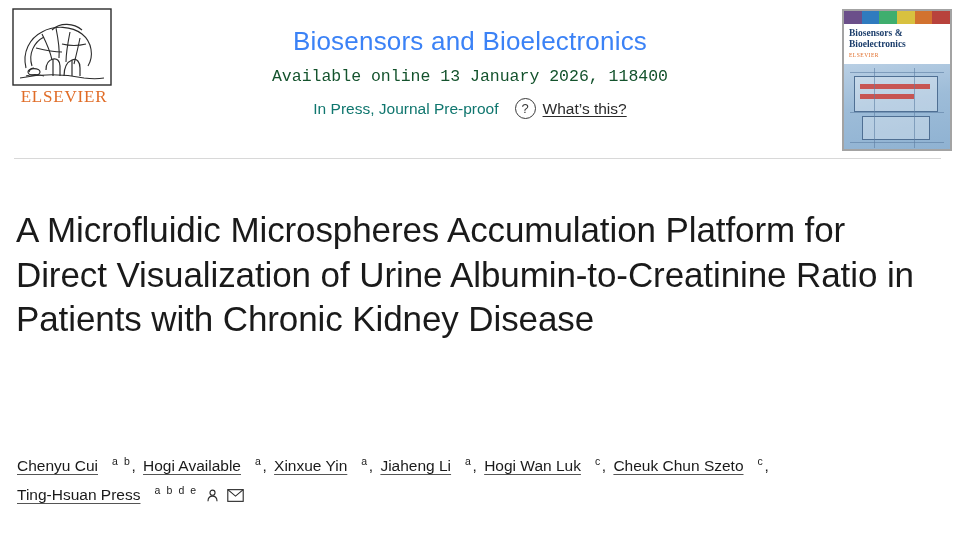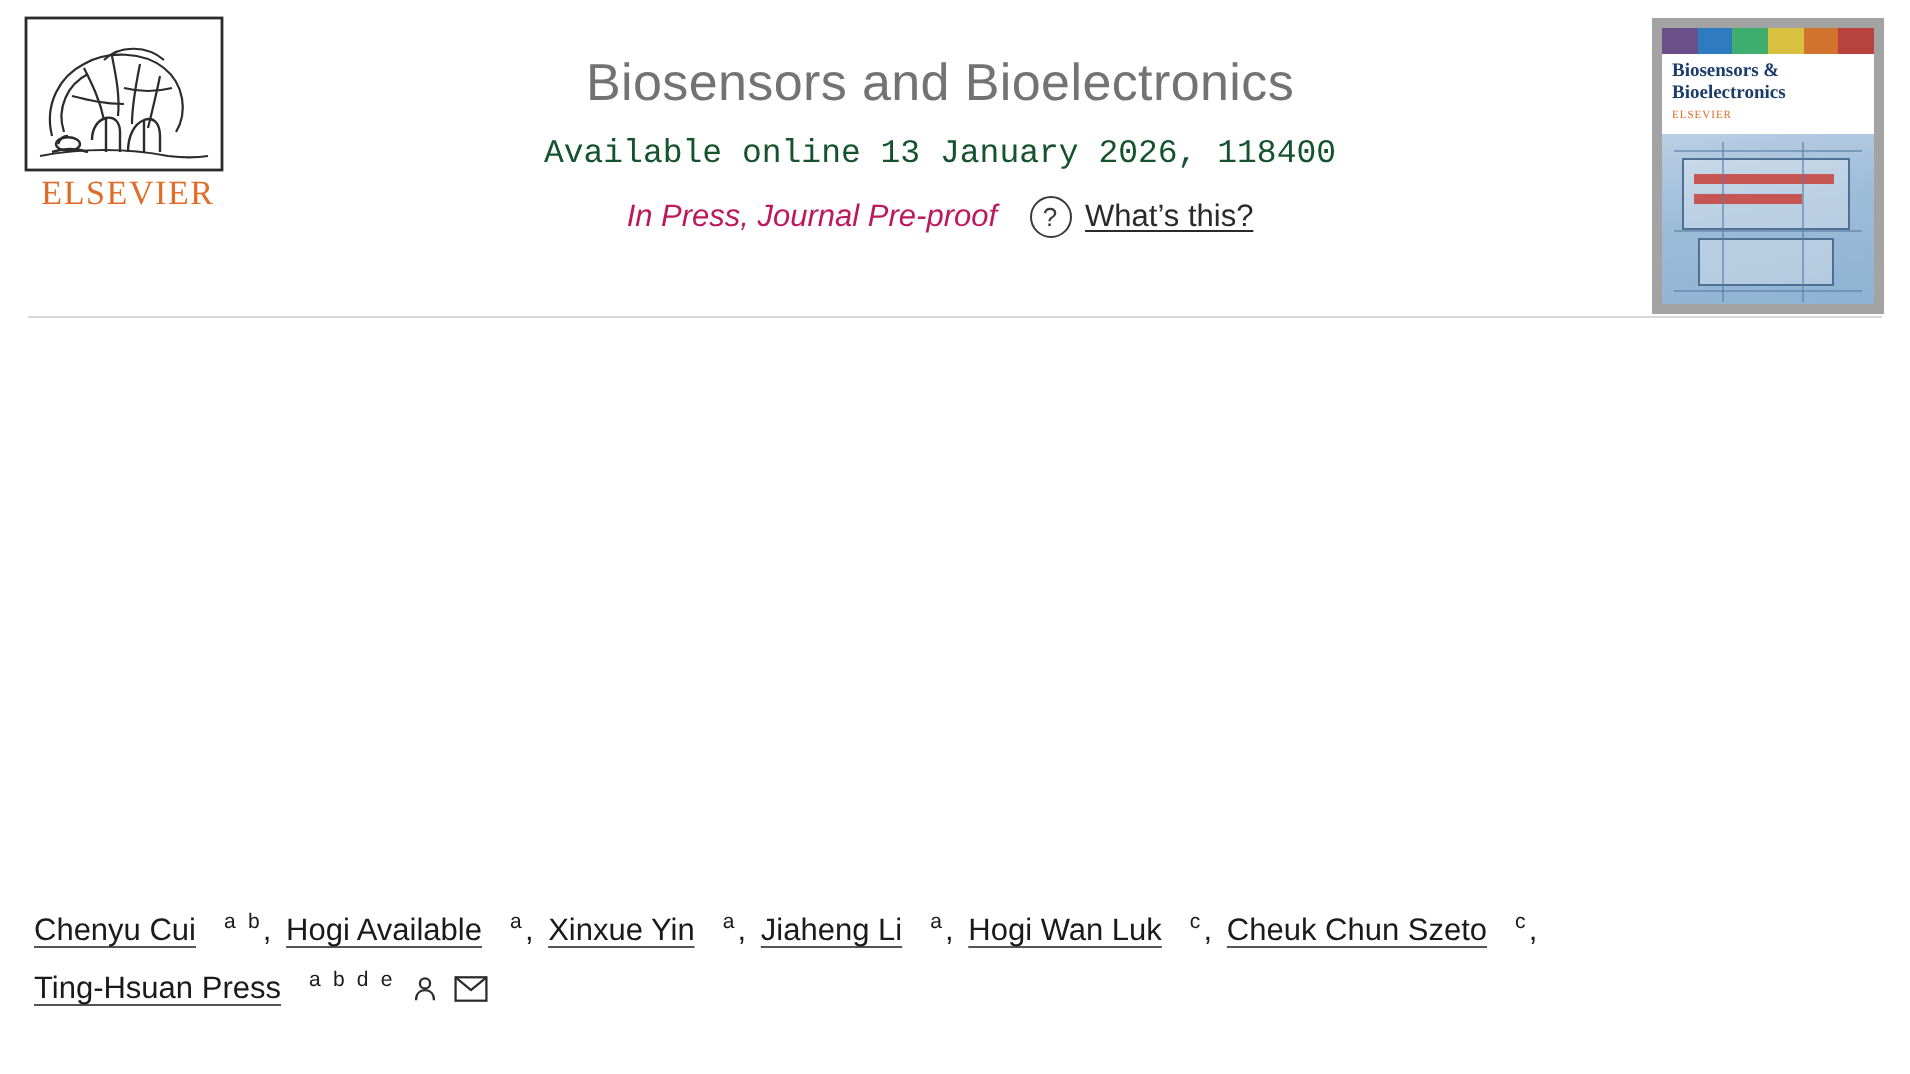--- a/index.html
+++ b/index.html
@@ -51,43 +51,42 @@
 
   .journal-block {
     position: absolute;
     left: 120px;
     top: 26px;
     width: 700px;
     text-align: center;
   }
   .journal-title {
     font-size: 26px;
-    color: #737373;
+    color: #3b82f6;
     font-weight: 400;
     letter-spacing: 0.2px;
     line-height: 1.2;
   }
   .journal-sub {
     margin-top: 10px;
     font-size: 16.5px;
     color: #14532d;
     font-weight: 400;
     font-family: Liberation Mono, monospace;
   }
   .journal-row3 {
     margin-top: 12px;
     display: flex;
     align-items: center;
     justify-content: center;
     gap: 16px;
     font-size: 15.5px;
   }
   .inpress {
-    color: #be185d;
-    font-style: italic;
+    color: #0f766e;
   }
   .whats-this {
     display: inline-flex;
     align-items: center;
     gap: 7px;
     color: #2a2a2a;
   }
   .qmark {
     display: inline-flex;
     align-items: center;
@@ -101,26 +100,26 @@
     color: #3a3a3a;
   }
   .whats-this-label {
     text-decoration: underline;
     text-underline-offset: 2px;
   }
 
   
   .cover {
     position: absolute;
-    right: 13px;
+    right: 3px;
     top: 9px;
     width: 106px;
     height: 138px;
     background: #e7eaf0;
-    border: 5px solid #a3a3a3;
+    border: 2px solid #a3a3a3;
     overflow: hidden;
   }
   .cover-topbar {
     position: absolute;
     left: 0; top: 0; right: 0;
     height: 13px;
     display: flex;
   }
   .cover-topbar span { flex: 1 1 auto; height: 100%; display: block; }
   .cover-head {
@@ -292,20 +291,21 @@
         <div class="line" style="left:6px; top:48px; width:94px; height:1px;"></div>
         <div class="line" style="left:6px; top:78px; width:94px; height:1px;"></div>
         <div class="line" style="left:30px; top:4px; width:1px; height:80px;"></div>
         <div class="line" style="left:70px; top:4px; width:1px; height:80px;"></div>
       </div>
     </div>
 
     <div class="rule"></div>
   </div>
 
+  <h1 class="title">A Microfluidic Microspheres Accumulation Platform for Direct Visualization of Urine Albumin-to-Creatinine Ratio in Patients with Chronic Kidney Disease</h1>
 
   <div class="authors">
     <span class="author"><span class="author-name">Chenyu Cui</span><span class="aff">a b</span></span><span class="sep">,</span>
     <span class="author"><span class="author-name">Hogi Available</span><span class="aff">a</span></span><span class="sep">,</span>
     <span class="author"><span class="author-name">Xinxue Yin</span><span class="aff">a</span></span><span class="sep">,</span>
     <span class="author"><span class="author-name">Jiaheng Li</span><span class="aff">a</span></span><span class="sep">,</span>
     <span class="author"><span class="author-name">Hogi Wan Luk</span><span class="aff">c</span></span><span class="sep">,</span>
     <span class="author"><span class="author-name">Cheuk Chun Szeto</span><span class="aff">c</span></span><span class="sep">,</span>
     <span class="author"><span class="author-name">Ting-Hsuan Press</span><span class="aff">a b d e</span><span class="icons">
           <span>

